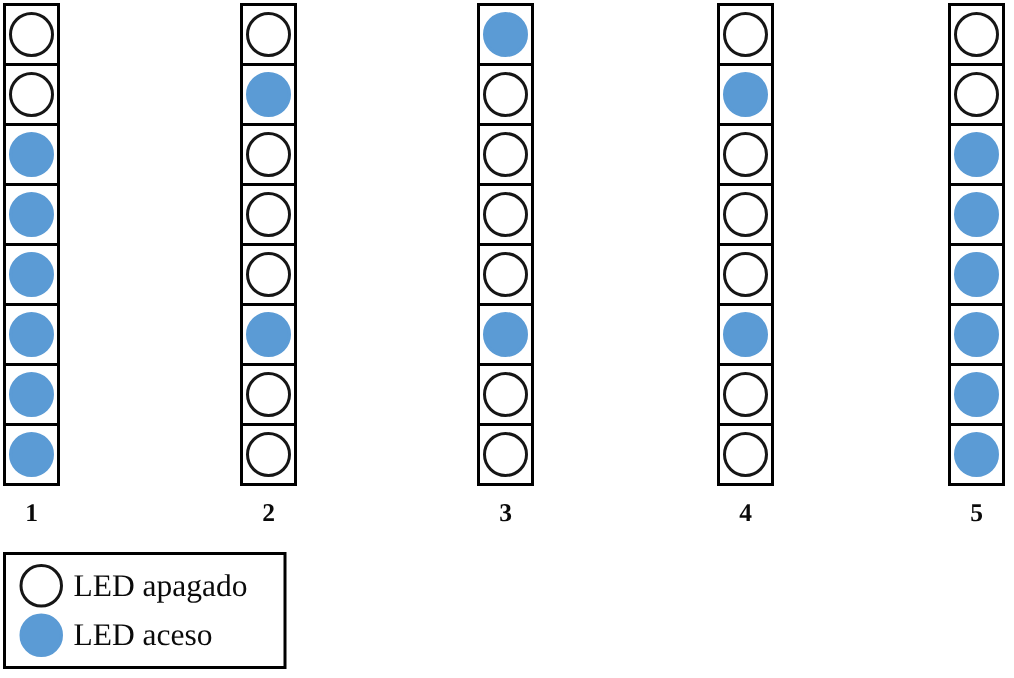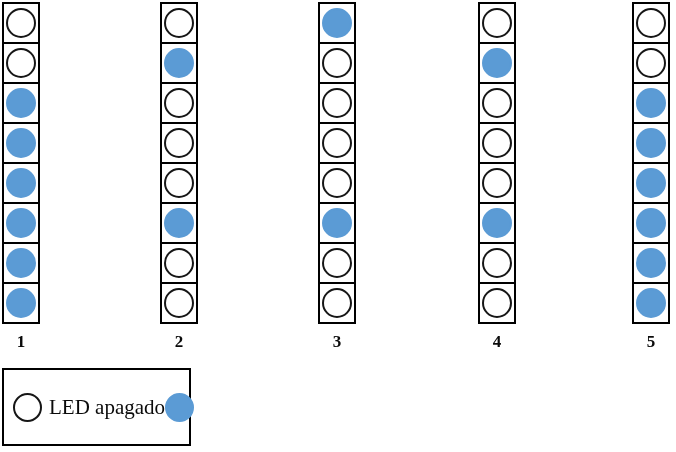--- a/index.html
+++ b/index.html
@@ -62,21 +62,21 @@
   .legend {
     position: absolute;
     left: 2px;
     top: 368px;
     width: 189px;
     height: 78px;
     box-sizing: border-box;
     border: 2px solid #000;
     background: #fff;
     display: flex;
-    flex-direction: row;
+    flex-direction: column;
     justify-content: space-evenly;
     padding: 2px 4px 2px 9px;
   }
   .legend-row {
     display: flex;
     align-items: center;
     gap: 7px;
   }
   .legend .led { width: 25px; height: 25px; }
   .legend-label {
@@ -229,16 +229,17 @@
       <div class="col-label pos-4">5</div>
     </div>
 
   <div class="legend">
     <div class="legend-row">
       <span class="led off"></span>
       <span class="legend-label">LED apagado</span>
     </div>
     <div class="legend-row">
       <span class="led on"></span>
+      <span class="legend-label">LED aceso</span>
     </div>
   </div>
 
 </div>
 
 </body></html>

